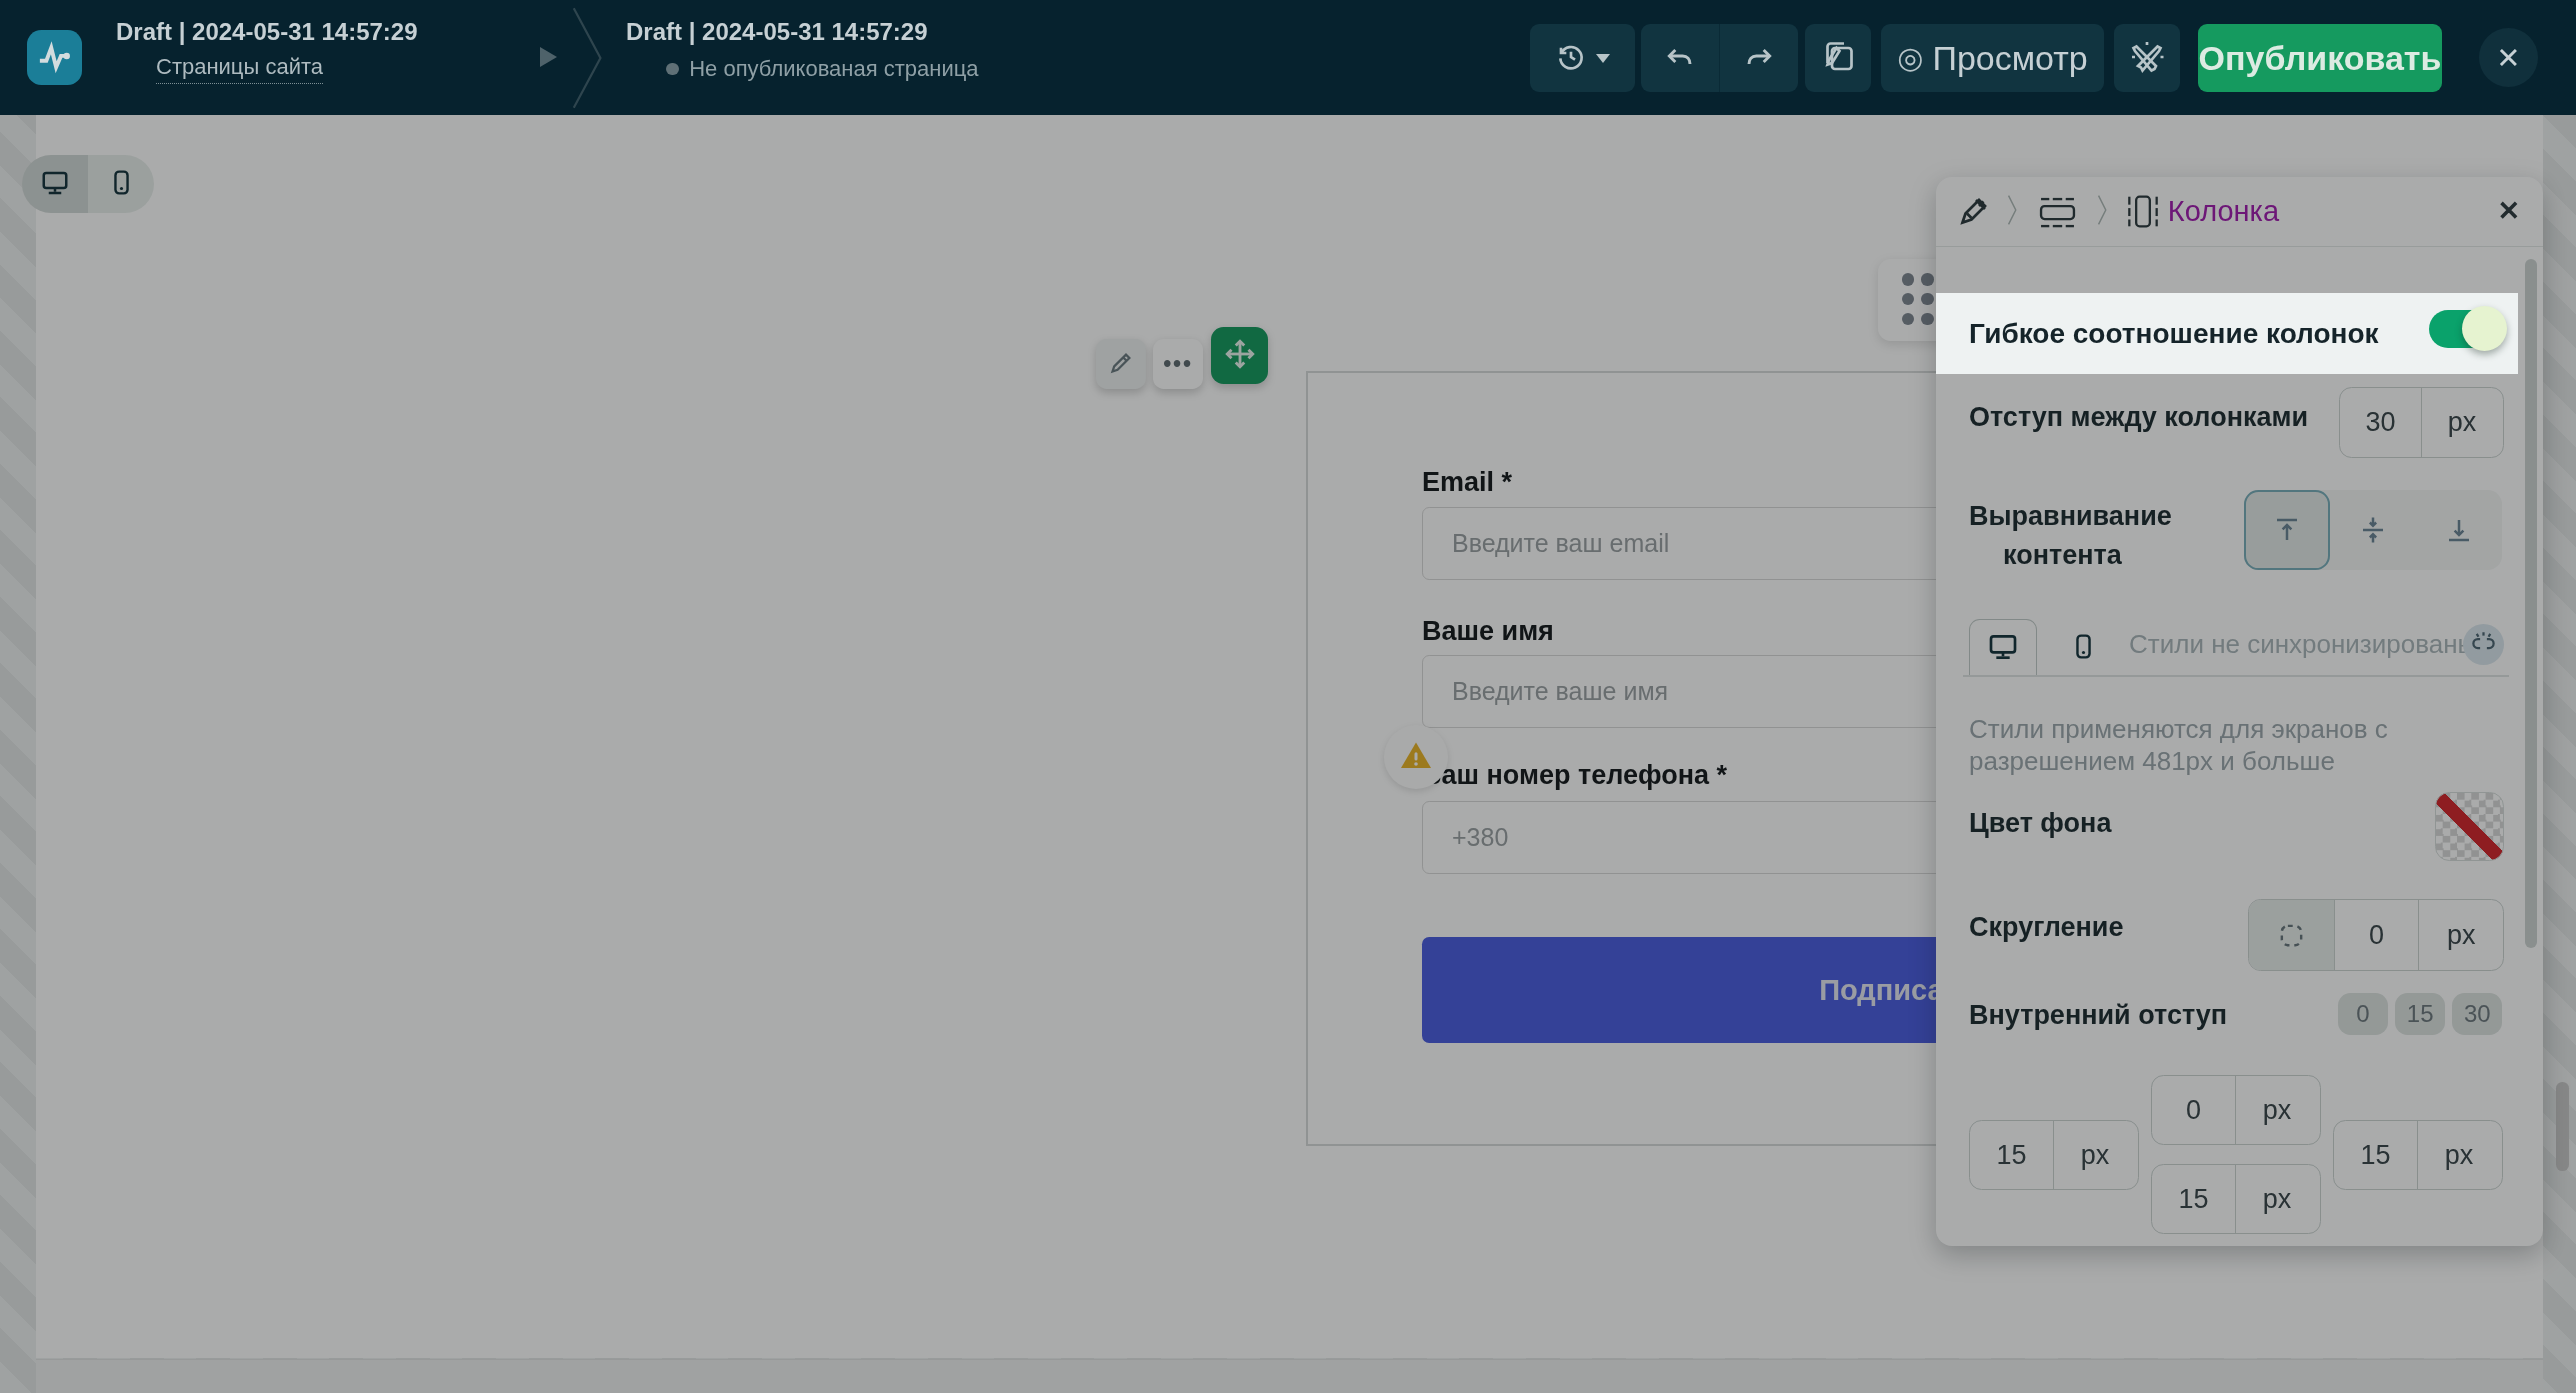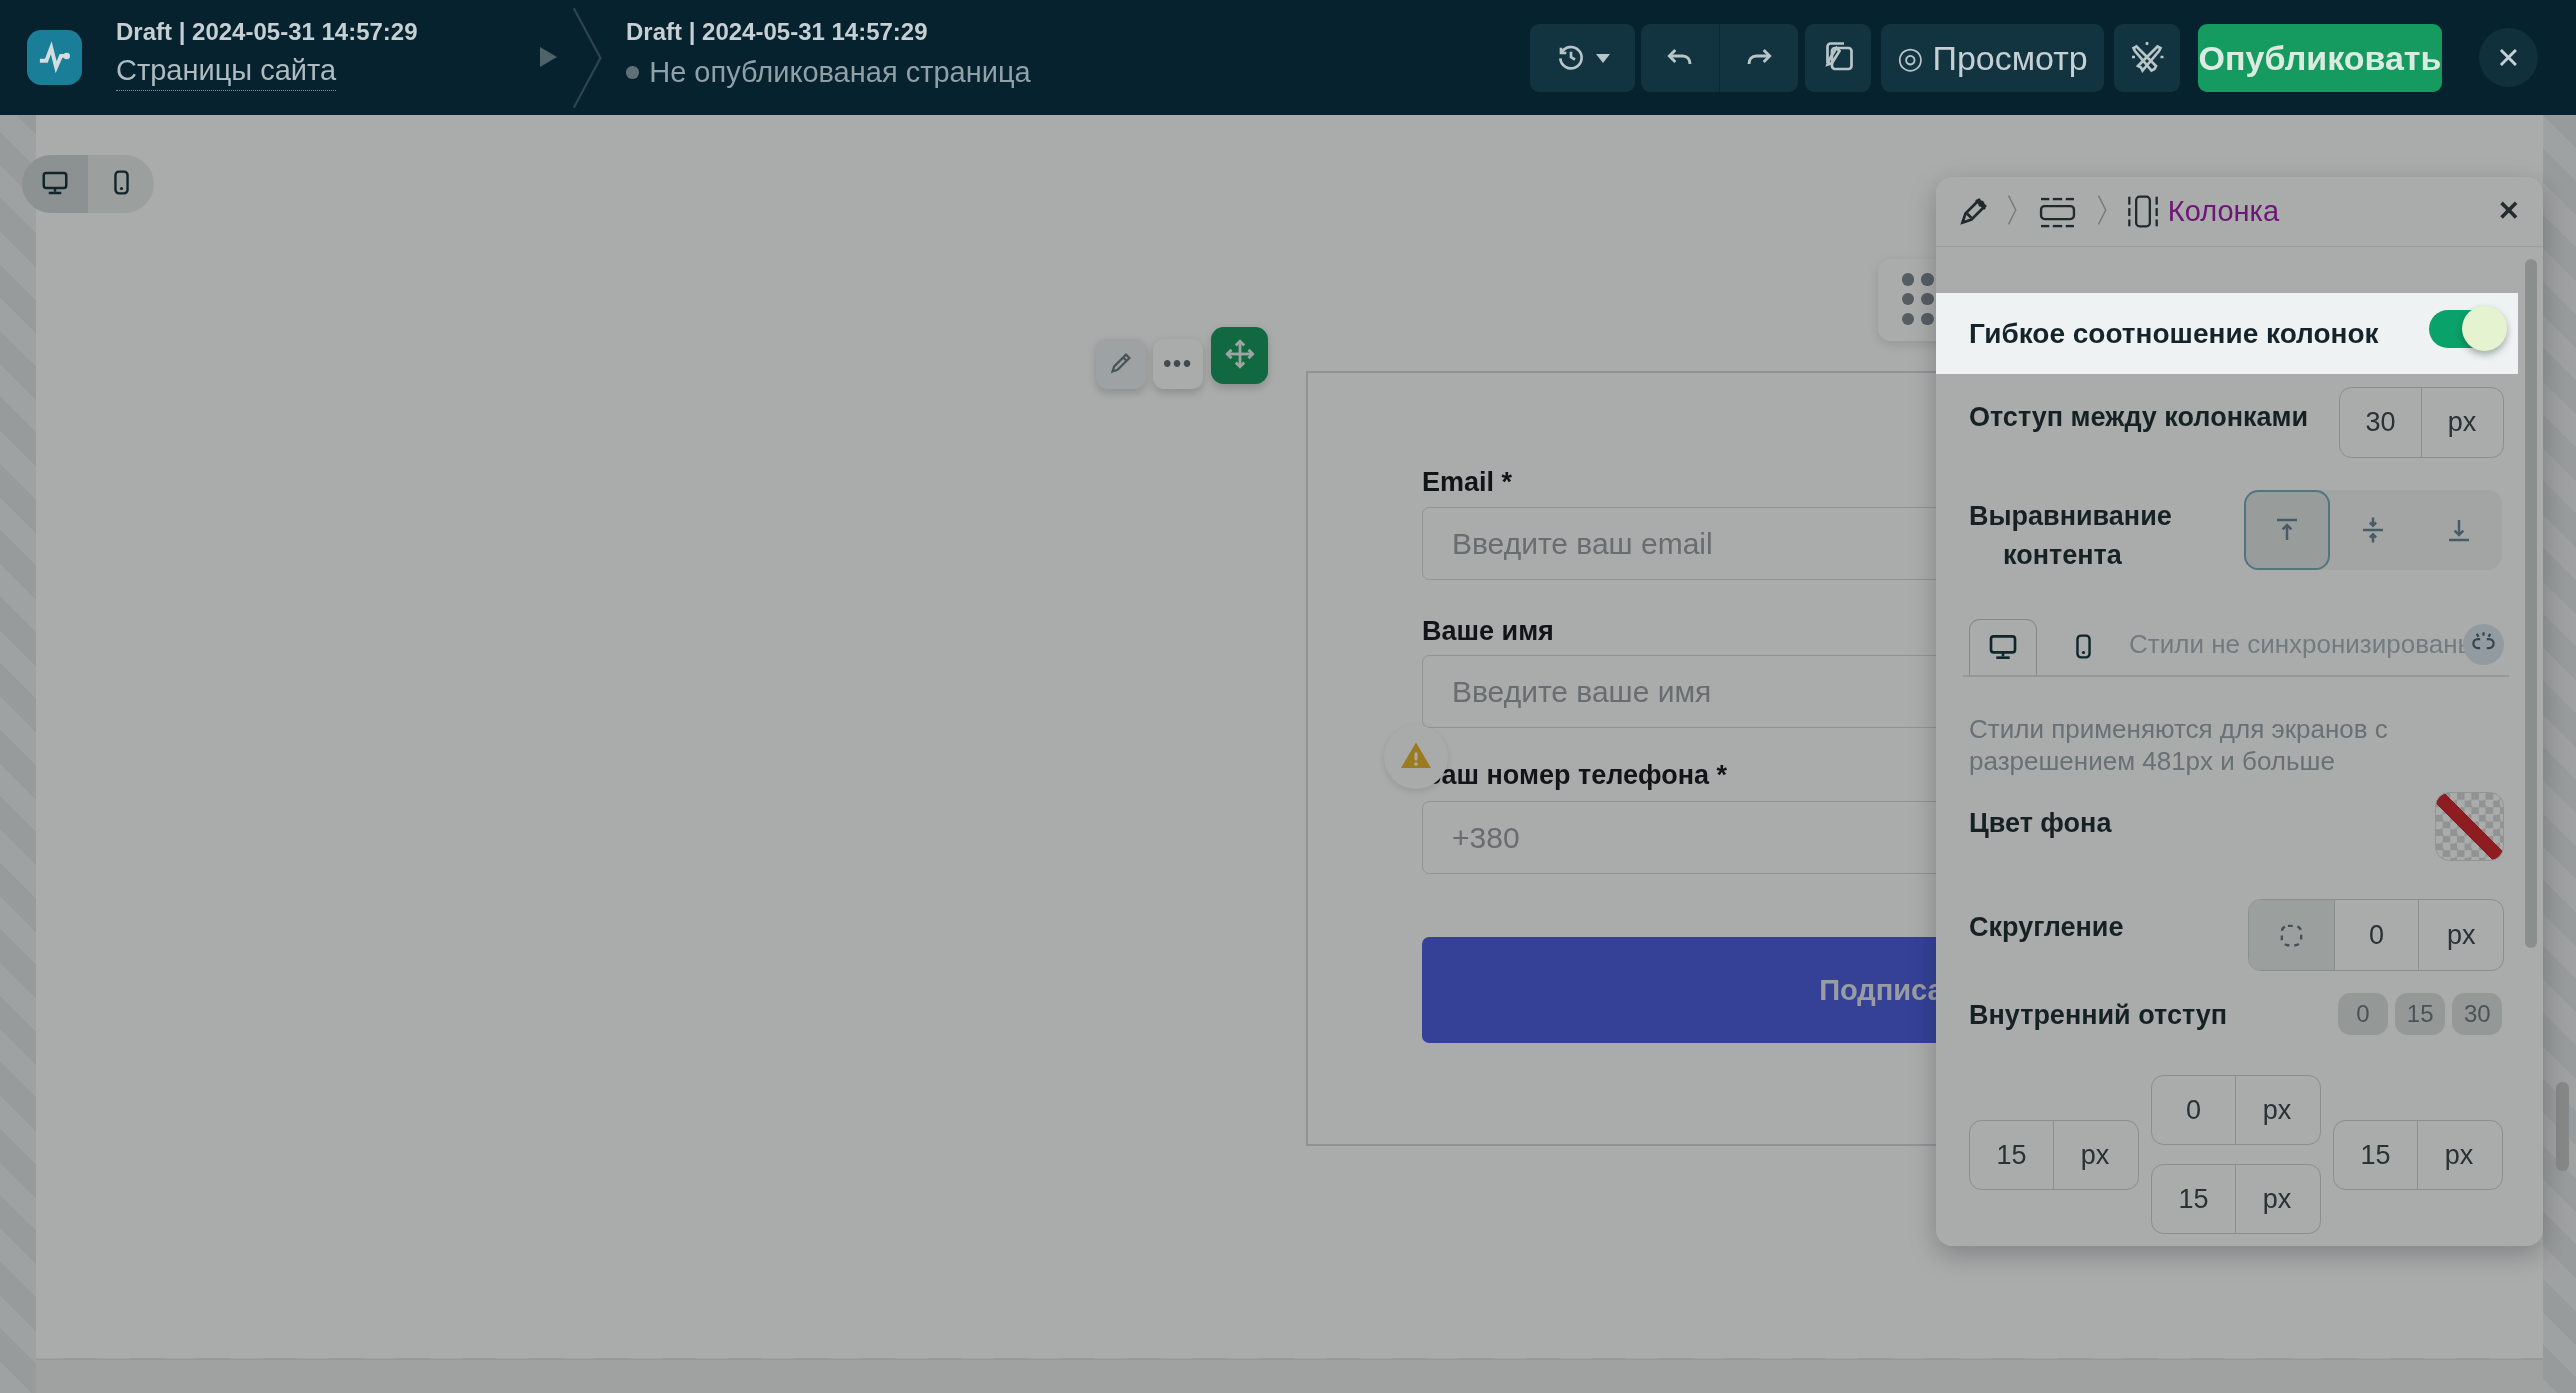--- a/index.html
+++ b/index.html
@@ -6,21 +6,21 @@
   *{box-sizing:border-box;font-family:"Liberation Sans",sans-serif;}
   .screen{position:relative;width:2576px;height:1394px;overflow:hidden;
     background:repeating-linear-gradient(45deg,#eff1f1 0 23px,#e4e7e7 23px 47px);}
   .abs{position:absolute;}
 
   
   .topbar{left:0;top:0;width:2576px;height:115px;background:#06222e;z-index:60;}
   .logo{left:27px;top:29.5px;width:55px;height:55px;border-radius:14.3px;background:#1b7e98;
     display:flex;align-items:center;justify-content:center;color:#d3dcde;}
   .tb-title{font-size:24px;font-weight:600;color:#c6d0d4;white-space:nowrap;}
-  .tb-sub{font-size:29px;color:#aebbc0;white-space:nowrap;}
+  .tb-sub{font-size:22px;color:#aebbc0;white-space:nowrap;margin-left:40px;}
   .t1{left:116px;top:18px;} .t1s{left:116px;top:54px;border-bottom:1.8px dotted #7e9096;padding-bottom:2.7px;}
   .t2{left:626px;top:18px;} .t2s{left:626px;top:56px;color:#8fa0a6;display:flex;align-items:center;gap:10.7px;}
   .status-dot{width:12.5px;height:12.5px;border-radius:50%;background:#5f7076;display:inline-block;}
   .sep-tri{left:540px;top:47px;width:0;height:0;border-left:17px solid #4e626a;
     border-top:10.7px solid transparent;border-bottom:10.7px solid transparent;}
   .sep-chev{left:572px;top:7.2px;color:#2e454e;}
   .tb-btn{top:24px;height:68px;border-radius:9px;background:#113440;color:#b7c4c8;
     display:flex;align-items:center;justify-content:center;gap:9px;}
   .tb-btn .lbl{font-size:34px;color:#c6d0d4;}
   .b-history{left:1530px;width:105px;}
@@ -53,21 +53,21 @@
   .ctrl{border-radius:10.7px;display:flex;align-items:center;justify-content:center;z-index:3;
     box-shadow:0 3.6px 9px rgba(0,0,0,.18);}
   .ctrl-edit{left:1096px;top:339px;width:50px;height:50px;background:#eef1f1;color:#6b7a80;}
   .ctrl-dots{left:1153px;top:339px;width:50px;height:50px;background:#ffffff;color:#5f6b70;
     font-size:23px;letter-spacing:1.8px;font-weight:700;}
   .ctrl-move{left:1211px;top:327px;width:57px;height:57px;border-radius:12.5px;background:#159a5f;color:#eaf5ef;}
 
   .form-card{left:1306px;top:371px;width:1163px;height:775px;background:#fff;border:2.7px solid #d8dbdb;z-index:2;}
   .f-label{left:114px;font-size:27px;font-weight:700;color:#14191c;}
   .f-input{left:114px;width:984px;height:73px;border:1.8px solid #d9d9d9;border-radius:7.2px;background:#fff;
-    font-size:30px;color:#3a4044;padding:0 29px;outline:none;}
+    font-size:25px;color:#3a4044;padding:0 29px;outline:none;}
   .f-input::placeholder{color:#9aa0a3;opacity:1;}
   .lb-email{top:94px;} .in-email{top:134px;}
   .lb-name{top:243px;} .in-name{top:282px;}
   .lb-phone{top:387px;} .in-phone{top:428px;}
   .f-submit{left:114px;top:564px;width:984px;height:106px;border-radius:7.2px;background:#4a5ce0;
     display:flex;align-items:center;justify-content:center;}
   .f-submit span{font-size:29px;font-weight:600;color:#e6e9f3;}
   .warn-badge{left:1384px;top:725px;width:64px;height:64px;border-radius:50%;background:#fdfdfd;z-index:3;
     display:flex;align-items:center;justify-content:center;box-shadow:0 2.7px 7.2px rgba(0,0,0,.12);}
   .drag-handle{left:1878px;top:259px;width:81px;height:82px;border-radius:12.5px;background:#ffffff;z-index:4;

